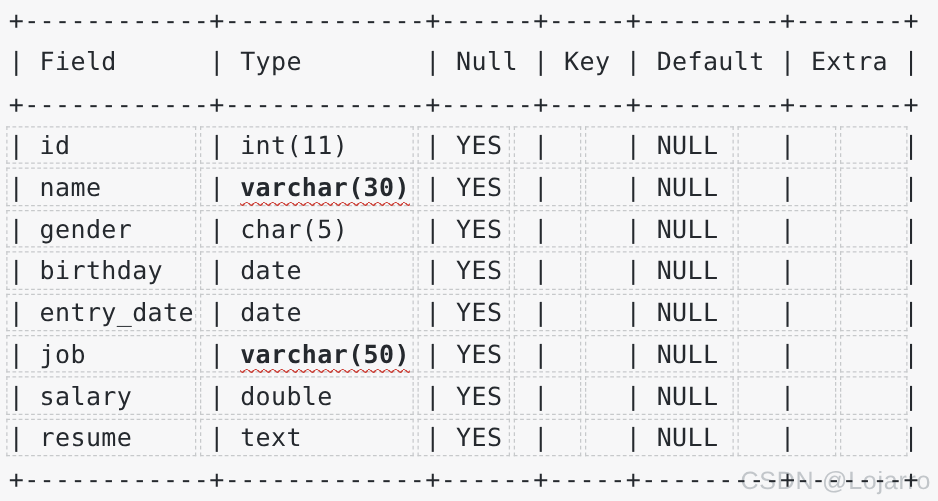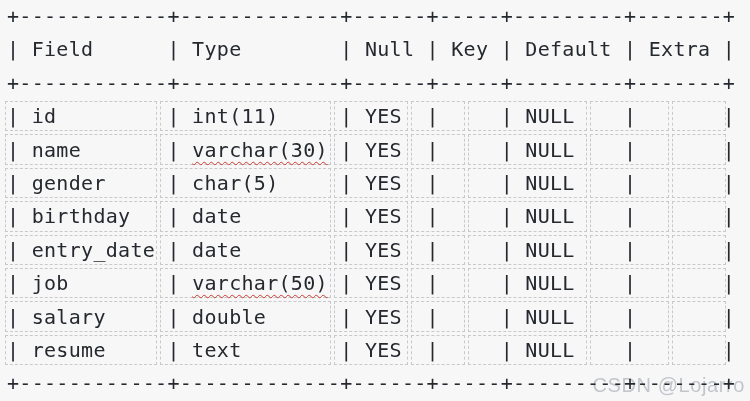--- a/index.html
+++ b/index.html
@@ -26,20 +26,21 @@
     font-size: 20px; line-height: 33.42px; letter-spacing: 0.3px;
     color: #25292e; white-space: pre;
   }
   pre.ascii .line { height: 33.42px; }
   .misspell {
     text-decoration-line: underline;
     text-decoration-style: wavy;
     text-decoration-color: #cb3a31;
     text-decoration-thickness: 1px;
     text-underline-offset: 4px;
+    font-weight: bold;
   }
   .watermark {
     position: absolute; right: 5px; bottom: 4px; z-index: 2;
     font-family: "Liberation Sans", sans-serif;
     font-size: 20px; letter-spacing: 0.6px;
     color: #c2c6ca;
   }
 </style>
 </head>
 <body>

